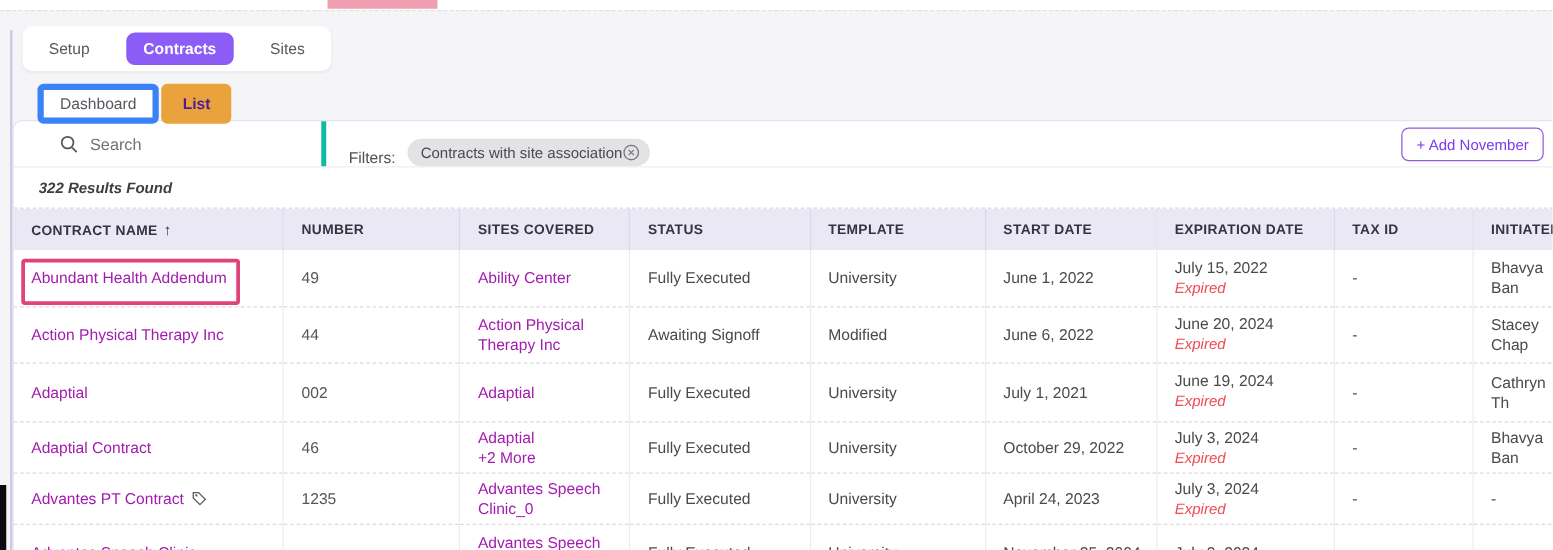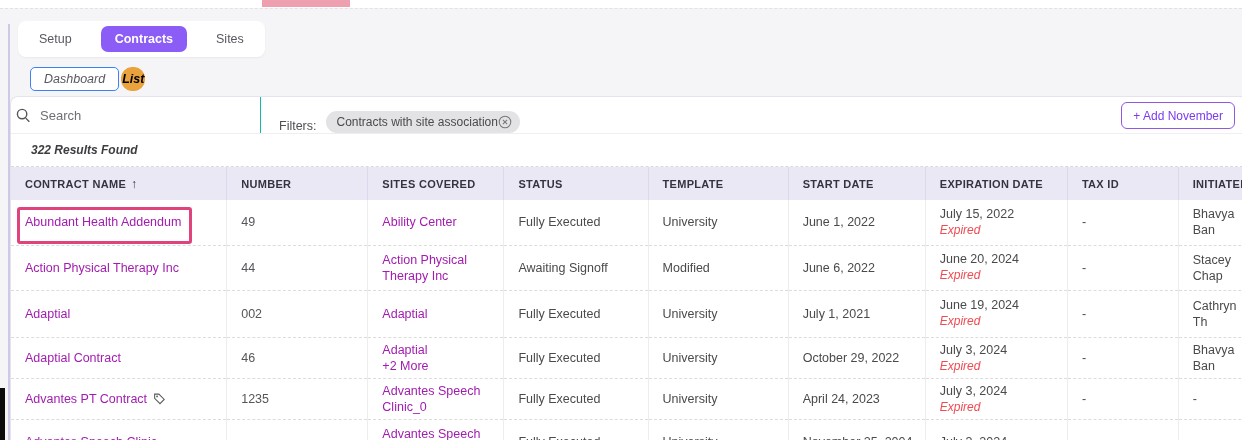--- a/index.html
+++ b/index.html
@@ -22,32 +22,32 @@
 
   
   .nav-card { position:absolute; left:18px; top:21px; height:36px; background:#fff;
     border-radius:8px; box-shadow:0 1px 2px rgba(40,30,80,.06);
     display:flex; align-items:center; padding:0 12px; gap:20px; z-index:3; }
   .nav-tab { font-size:12.5px; color:#585860; padding:6px 9px; cursor:pointer; white-space:nowrap; }
   .nav-tab.active { background:#8b5cf6; color:#fff; font-weight:bold; border-radius:7px; padding:6px 14px; }
 
   
   .view-toggle { position:absolute; left:30px; top:67px; display:flex; align-items:center; z-index:3; }
-  .toggle-btn { font-size:12.5px; color:#585860; background:#fff; border:1px solid #3b82f6;
-    border-radius:5px; padding:4px 13px;font-style:italic; }
-  .toggle-btn.active { background:#e9a23c; border-color:#e9a23c; color:#000000; font-weight:bold;
-    padding:4px 0; margin-left:2px;border-radius:11px; }
+  .toggle-btn { font-size:12.5px; color:#585860; background:#fff; border:5px solid #3b82f6;
+    border-radius:5px; padding:4px 13px; }
+  .toggle-btn.active { background:#e9a23c; border-color:#e9a23c; color:#4c1d95; font-weight:bold;
+    padding:4px 12px; margin-left:2px; }
 
   
   .card { position:absolute; left:10px; top:96px; width:1238px; height:344px; background:#fff;
     border:1px solid #e6e3ef; border-right:none; border-bottom:none; border-top-left-radius:8px; z-index:2; }
 
   .toolbar { position:relative; height:37px; display:flex; align-items:stretch; border-bottom:1px solid #efefef; }
-  .search-wrap { width:250px; display:flex; align-items:center; gap:9px; padding-left:5px;
-    border-right:1px solid #14b8a6; }
+  .search-wrap { width:250px; display:flex; align-items:center; gap:9px; padding-left:37px;
+    border-right:4px solid #14b8a6; }
   .search-placeholder { font-size:13px; color:#6f6f74; }
   .filters-wrap { display:flex; align-items:flex-end; gap:9px; padding-left:18px; }
   .filters-label { font-size:12.5px; color:#4f4f55; }
   .filter-chip { display:flex; align-items:center; gap:0; background:#e3e3e5; border-radius:12px;
     padding:4px 8px 4px 11px; font-size:12px; color:#4a4a4f; }
   .add-btn { position:absolute; right:13px; top:5px; height:27px; display:flex; align-items:center;
     background:#fff; border:1px solid #9257dd; border-radius:6px; color:#7c3aed;
     font-size:12px; padding:0 11px; font-family:inherit; cursor:pointer; }
 
   .results-row { height:33px; display:flex; align-items:center; padding-left:20px;

